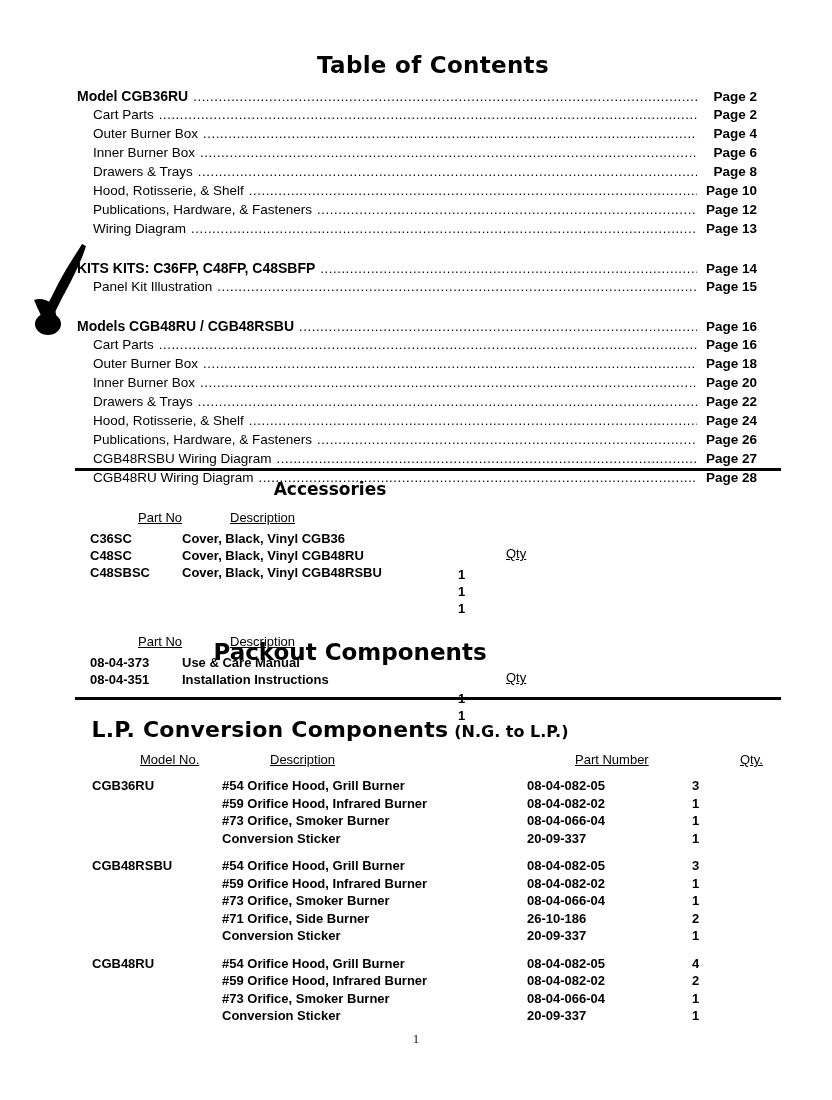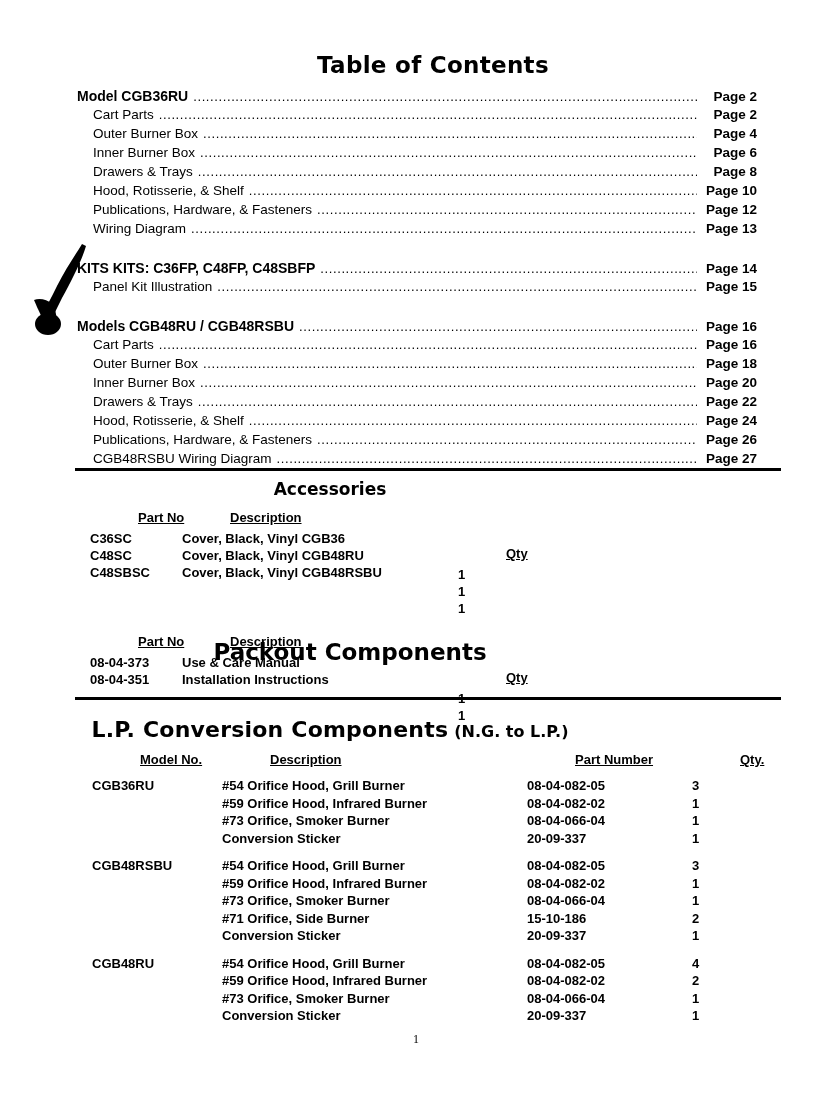--- a/index.html
+++ b/index.html
@@ -130,21 +130,21 @@
   .tbl .thead, .tbl .trow {
     position: relative;
     height: 18px;
     white-space: nowrap;
   }
   .tbl .cell {
     position: absolute;
     top: 0;
   }
   .tbl .thead .cell {
-    font-weight: bold;
+    font-weight: normal;
     text-decoration: underline;
     padding-left: 48px;
   }
   .tbl .trow .cell {
     font-weight: bold;
   }
 
   
   #acc-table  { top: 510px; left: 90px; width: 660px; }
   #pack-table { top: 634px; left: 90px; width: 660px; }
@@ -275,20 +275,25 @@
       </div>
       <div class="toc-row sub">
         <span class="label">Publications, Hardware, &amp; Fasteners</span>
         <span class="leader"></span>
         <span class="pagenum">Page 26</span>
       </div>
       <div class="toc-row sub">
         <span class="label">CGB48RSBU Wiring Diagram</span>
         <span class="leader"></span>
         <span class="pagenum">Page 27</span>
+      </div>
+      <div class="toc-row sub">
+        <span class="label">CGB48RU Wiring Diagram</span>
+        <span class="leader"></span>
+        <span class="pagenum">Page 28</span>
       </div>
     </div>
 
   <div class="hrule" id="rule-1"></div>
 
   <div class="sect-heading" id="acc-heading">Accessories</div>
   <div class="tbl" id="acc-table">
       <div class="thead">
         <span class="cell pn-col">Part No</span>
         <span class="cell desc-col">Description</span>
@@ -381,21 +386,21 @@
       </div>
       <div class="trow">
         <span class="cell lp-model-col"></span>
         <span class="cell lp-desc-col">#73 Orifice, Smoker Burner</span>
         <span class="cell lp-part-col">08-04-066-04</span>
         <span class="cell lp-qty-col">1</span>
       </div>
       <div class="trow">
         <span class="cell lp-model-col"></span>
         <span class="cell lp-desc-col">#71 Orifice, Side Burner</span>
-        <span class="cell lp-part-col">15-10-186</span>
+        <span class="cell lp-part-col">26-10-186</span>
         <span class="cell lp-qty-col">2</span>
       </div>
       <div class="trow">
         <span class="cell lp-model-col"></span>
         <span class="cell lp-desc-col">Conversion Sticker</span>
         <span class="cell lp-part-col">20-09-337</span>
         <span class="cell lp-qty-col">1</span>
       </div>
       <div class="group-gap"></div>
       <div class="trow">

